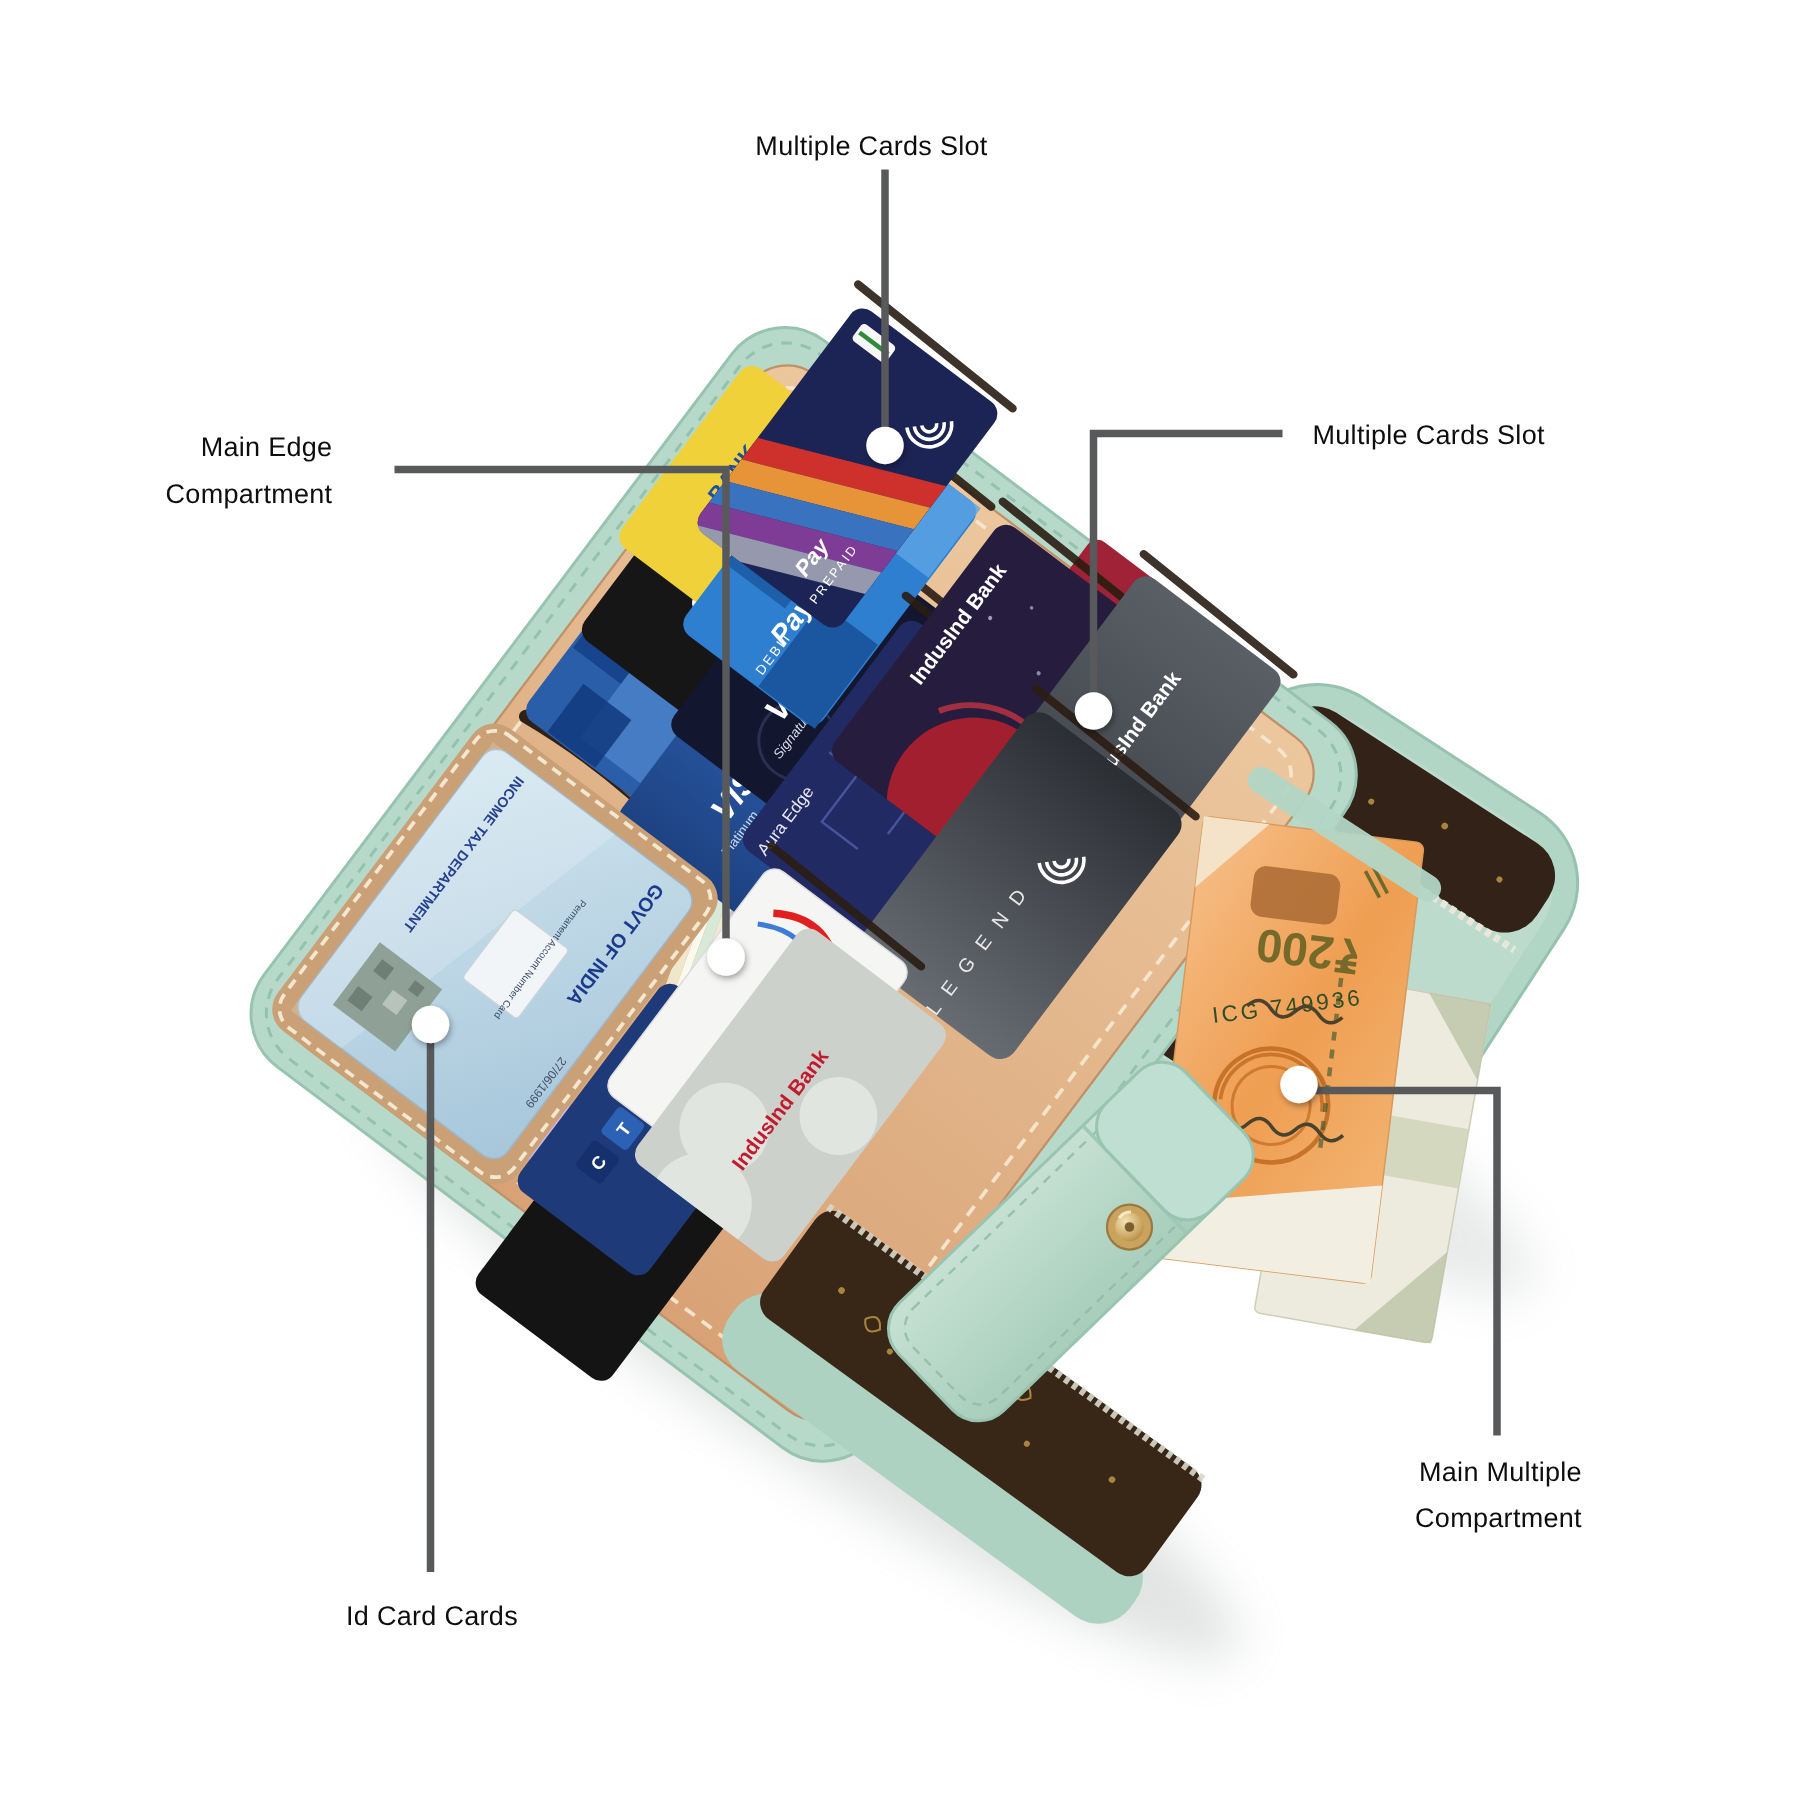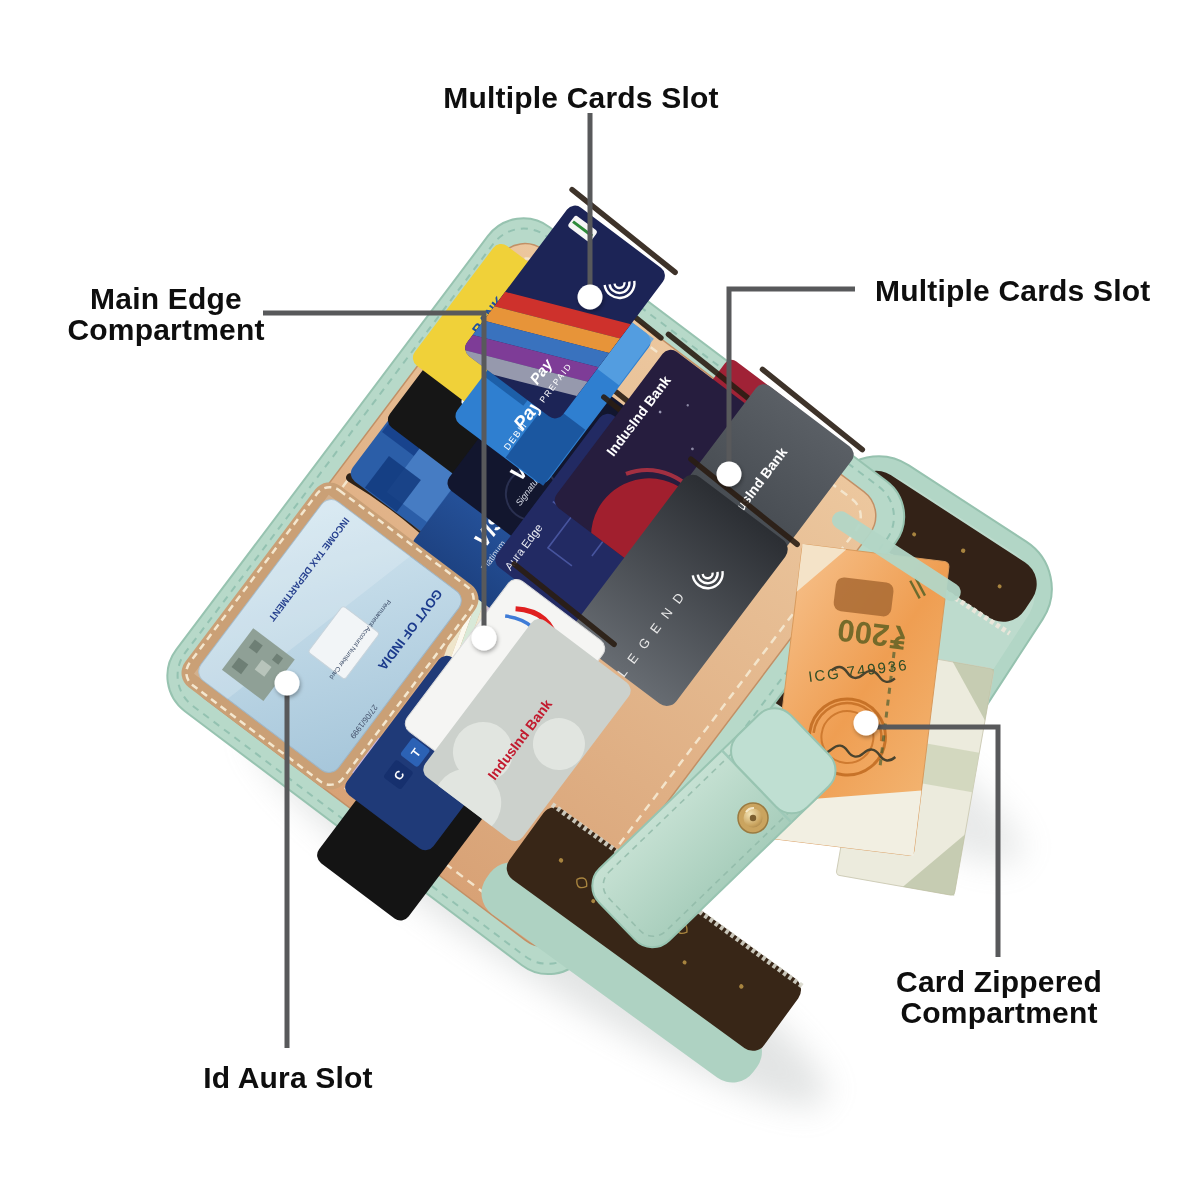--- a/index.html
+++ b/index.html
@@ -1,20 +1,20 @@
 <!DOCTYPE html>
 <html><head>
 <meta charset="utf-8">
 <style>
   html,body{margin:0;padding:0;background:#fff;}
   #stage{position:relative;width:1200px;height:1200px;background:#ffffff;overflow:hidden;
          font-family:"Liberation Sans",sans-serif;}
   #art{position:absolute;left:0;top:0;}
-  .lbl{position:absolute;font-weight:bold;font-size:30px;line-height:31px;color:#0e0e0e;
-       letter-spacing:.2px;white-space:nowrap;text-align:center;}
+  .lbl{position:absolute;font-weight:normal;font-size:18px;line-height:31px;color:#0e0e0e;
+       letter-spacing:.2px;white-space:nowrap;text-align:right;}
   .ctr{transform:translateX(-50%);}
 </style>
 </head>
 <body>
 
 <div id="stage">
 
 <svg id="art" width="1200" height="1200" viewBox="0 0 1200 1200">
   <defs>
     <linearGradient id="tanGrad" x1="0" y1="0" x2="0" y2="1">
@@ -418,19 +418,19 @@
     <circle cx="866" cy="723" r="12.5"></circle>
   </g>
 </svg>
 
   <div class="lbl ctr" style="left:581px;top:82px;">Multiple Cards Slot</div>
   <div class="lbl" style="left:875px;top:275px;">Multiple Cards Slot</div>
   <div class="lbl ctr" style="left:166px;top:283px;">
     <div>Main Edge</div>
     <div>Compartment</div>
   </div>
-  <div class="lbl ctr" style="left:288px;top:1062px;">Id Aura Slot</div>
+  <div class="lbl ctr" style="left:288px;top:1062px;">Id Card Cards</div>
   <div class="lbl ctr" style="left:999px;top:966px;">
-    <div>Card Zippered</div>
+    <div>Main Multiple</div>
     <div>Compartment</div>
   </div>
 
 </div>
 
 </body></html>

